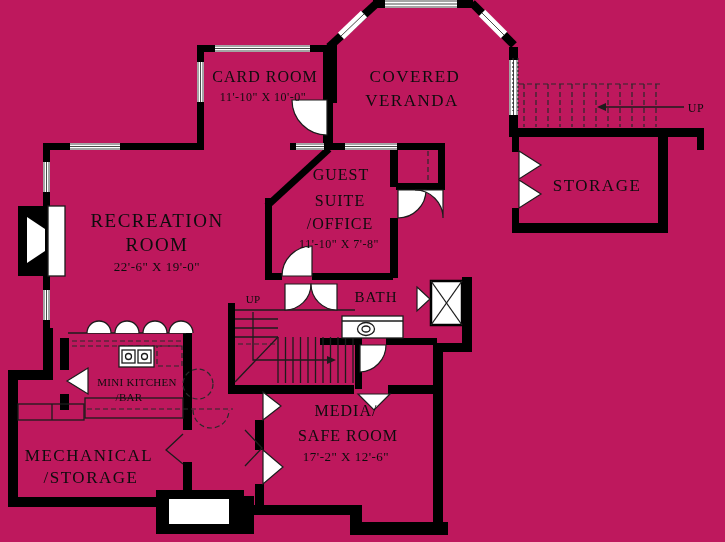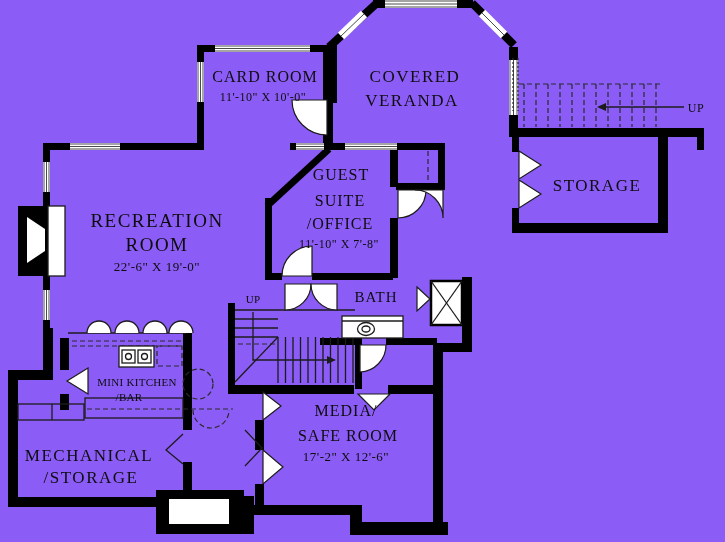--- a/index.html
+++ b/index.html
@@ -1,16 +1,16 @@
 <!DOCTYPE html>
 <html><head>
 <meta charset="utf-8">
 <style>
   html,body{margin:0;padding:0;background:#fff;}
-  #stage{position:relative;width:725px;height:542px;background:#8b5cf6;overflow:hidden;}
+  #stage{position:relative;width:725px;height:542px;background:#be185d;overflow:hidden;}
   svg{display:block;}
   .wall rect{fill:#000;}
   .awall{stroke:#000;fill:none;}
   .thin{stroke:#1c1c1c;stroke-width:1.3;fill:none;}
   .thinf{stroke:#1c1c1c;stroke-width:1.3;fill:#fff;}
   .dash{stroke:#2a2a2a;stroke-width:1.2;fill:none;stroke-dasharray:5 3;}
   .dot{stroke:#2a2a2a;stroke-width:1.2;fill:none;stroke-dasharray:2 2;}
   .winbox{fill:#fff;}
   .winline{stroke:#4a4a4a;stroke-width:1;}
   .door{fill:#fff;stroke:#1c1c1c;stroke-width:1.2;}

